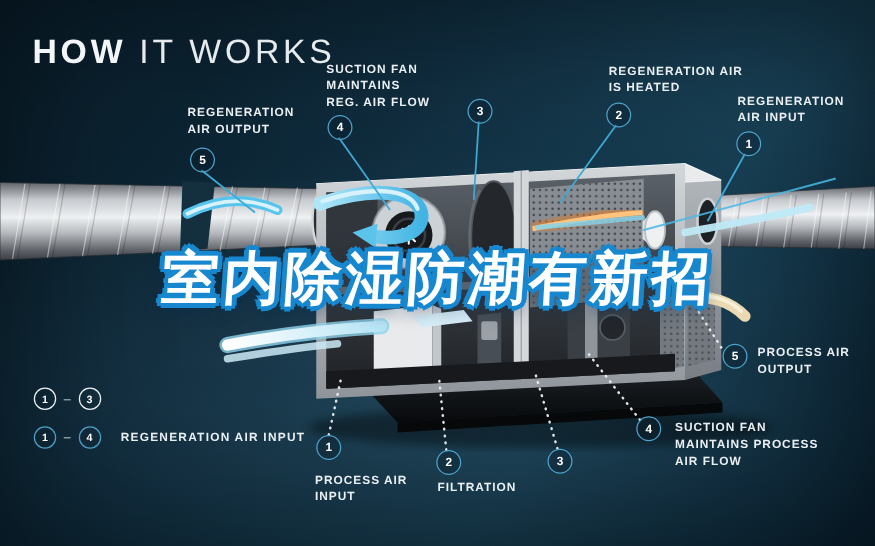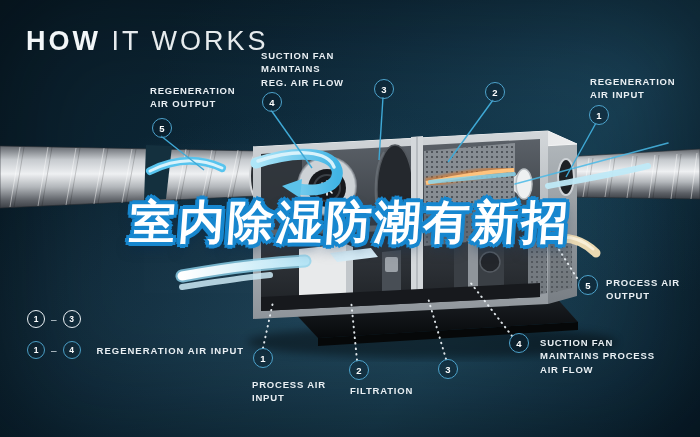--- a/index.html
+++ b/index.html
@@ -242,20 +242,22 @@
 
   <div class="title">
     <span class="b">HOW</span><span class="l"> IT WORKS</span>
   </div>
 
   <div class="callout-text" style="left:150px;top:84px">REGENERATION
 AIR OUTPUT</div>
   <div class="callout-text" style="left:261px;top:49px">SUCTION FAN
 MAINTAINS
 REG. AIR FLOW</div>
+  <div class="callout-text" style="left:487px;top:51px">REGENERATION AIR
+IS HEATED</div>
   <div class="callout-text" style="left:590px;top:75px">REGENERATION
 AIR INPUT</div>
   <div class="callout-text" style="left:252px;top:378px">PROCESS AIR
 INPUT</div>
   <div class="callout-text" style="left:350px;top:384px">FILTRATION</div>
   <div class="callout-text" style="left:540px;top:336px">SUCTION FAN
 MAINTAINS PROCESS
 AIR FLOW</div>
   <div class="callout-text" style="left:606px;top:276px">PROCESS AIR
 OUTPUT</div>

